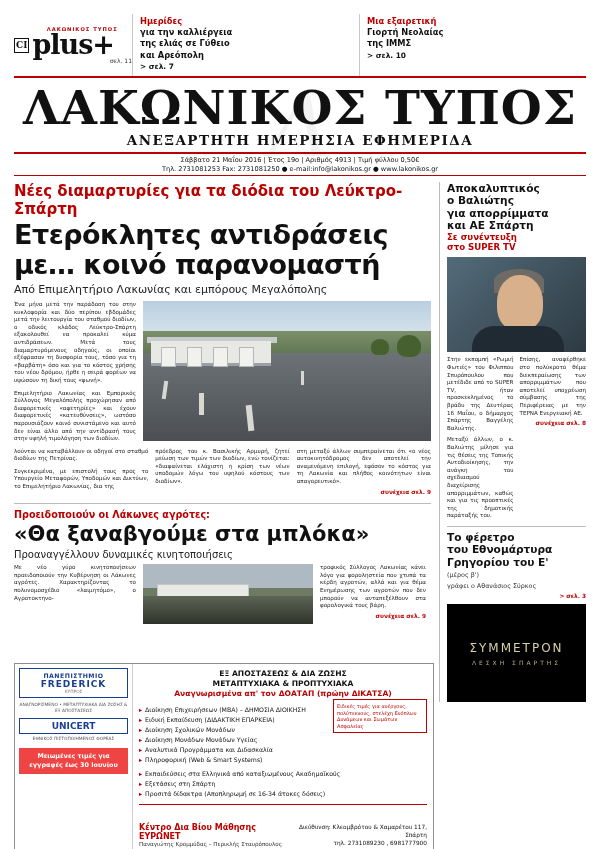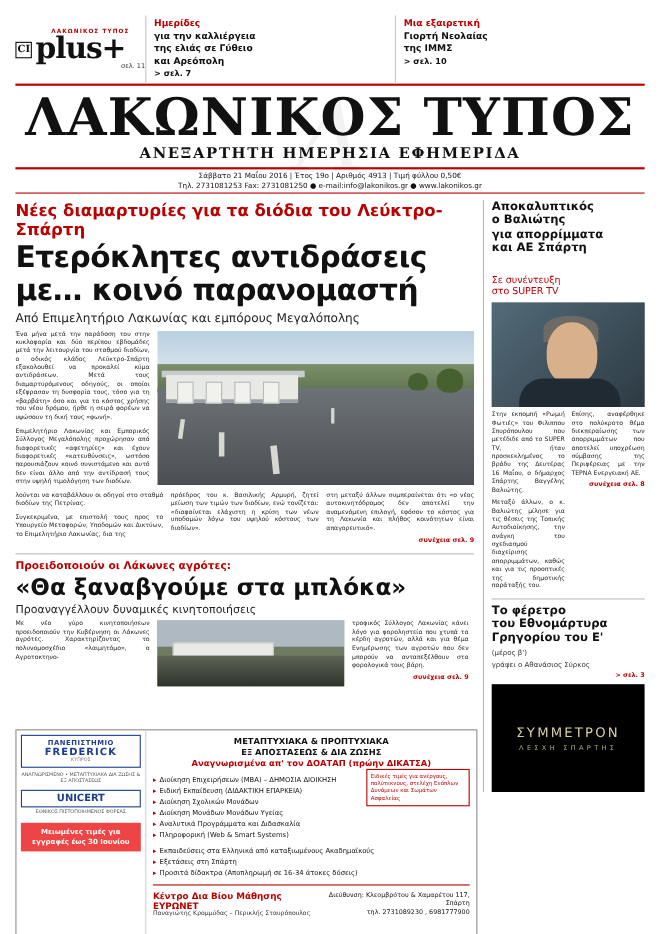--- a/index.html
+++ b/index.html
@@ -70,21 +70,21 @@
   .story2{display:flex;gap:7px;}
   .story2 .tcol{width:122px;font-size:5.6px;line-height:7.6px;text-align:justify;color:#222;}
   .photo2{width:170px;height:60px;position:relative;overflow:hidden;background:#8e9aa3;}
   .p2sky{position:absolute;inset:0 0 60% 0;background:#aeb9c2;}
   .p2grnd{position:absolute;top:40%;left:0;right:0;bottom:0;background:#6f7a63;}
   .crowd{position:absolute;bottom:0;left:0;right:0;height:28px;background:linear-gradient(#5d6556,#2e3329);}
   .banner{position:absolute;left:14px;top:20px;width:90px;height:12px;background:#e9e9e5;border:1px solid #c6c6c2;}
 
   
   .r-head{font-family:"DejaVu Sans","Liberation Sans",sans-serif;font-weight:bold;font-size:10.6px;line-height:12.4px;color:#111;}
-  .r-sub{color:#b00;font-size:8.6px;line-height:10.4px;font-weight:normal;margin-top:18px;}
+  .r-sub{color:#b00;font-size:8.6px;line-height:10.4px;font-weight:bold;margin-top:0;}
   .r-photo{width:100%;height:95px;margin-top:5px;position:relative;overflow:hidden;background:#3c4a55;}
   .rp-bg{position:absolute;inset:0;background:linear-gradient(135deg,#536b79,#2d3a43);}
   .rp-face{position:absolute;left:36%;top:18%;width:46px;height:56px;background:#d8b08c;border-radius:48% 48% 42% 42%;}
   .rp-hair{position:absolute;left:34%;top:12%;width:50px;height:24px;background:#6e6a66;border-radius:50% 50% 0 0;}
   .rp-body{position:absolute;left:18%;bottom:0;width:66%;height:26px;background:#1f2a33;border-radius:22px 22px 0 0;}
   .r-text{font-size:5.6px;line-height:7.6px;text-align:justify;color:#222;margin-top:4px;}
   .r-two{display:flex;gap:6px;}
   .r-two .c{flex:1;}
   .r-rule{height:1px;background:#bbb;margin:6px 0 4px;}
   .r-head2{font-family:"DejaVu Sans","Liberation Sans",sans-serif;font-weight:bold;font-size:10.6px;line-height:12.4px;color:#111;}
@@ -102,21 +102,21 @@
   .fred .fr3{color:#777;font-size:4.4px;}
   .unicert{border:1px solid #1b3f8f;color:#1b3f8f;font-size:9px;font-weight:bold;padding:2px;margin:4px 0 2px;}
   .tinyline{font-size:4.4px;color:#555;line-height:6px;}
   .redbox{background:#ef4444;color:#fff;font-size:6.4px;font-weight:bold;padding:4px 2px;margin-top:6px;line-height:9px;}
   .ad-right{flex:1;padding:5px 6px;box-sizing:border-box;}
   .ad-title{text-align:center;font-size:7.6px;font-weight:bold;line-height:10px;color:#111;}
   .ad-title .r{color:#b00;}
   .ad-list{margin:6px 0 0 0;padding:0;list-style:none;font-size:6.2px;line-height:10px;color:#111;}
   .ad-list li:before{content:"\25B8";color:#b00;margin-right:3px;}
   .ad-note{float:right;width:86px;border:1px solid #b00;color:#b00;font-size:5px;line-height:6.6px;padding:3px;margin-left:5px;}
-  .ad-foot{border-top:1px solid #b00;margin-top:5px;padding-top:5px;font-size:6.4px;color:#111;}
+  .ad-foot{border-top:1px solid #b00;margin-top:5px;padding-top:18px;font-size:6.4px;color:#111;}
   .ad-foot .ctr{font-weight:bold;color:#b00;font-size:8px;}
   .ad-foot .small{font-size:5.6px;color:#333;}
   .ad-addr{font-size:5.8px;text-align:right;line-height:8px;}
 </style>
 </head>
 <body>
 
 <div class="page">
 
   <div class="topstrip">
@@ -290,22 +290,22 @@
       <div class="unicert">UNICERT</div>
       <div class="tinyline">ΕΘΝΙΚΟΣ ΠΙΣΤΟΠΟΙΗΜΕΝΟΣ ΦΟΡΕΑΣ</div>
       <div class="redbox">
         <div>Μειωμένες τιμές για</div>
         <div>εγγραφές έως 30 Ιουνίου</div>
       </div>
     </div>
 
     <div class="ad-right">
       <div class="ad-title">
+        <div>ΕΞ ΑΠΟΣΤΑΣΕΩΣ &amp; ΔΙΑ ΖΩΣΗΣ</div>
         <div>ΜΕΤΑΠΤΥΧΙΑΚΑ &amp; ΠΡΟΠΤΥΧΙΑΚΑ</div>
-        <div>ΕΞ ΑΠΟΣΤΑΣΕΩΣ &amp; ΔΙΑ ΖΩΣΗΣ</div>
         <div class="r">Αναγνωρισμένα απ' τον ΔΟΑΤΑΠ (πρώην ΔΙΚΑΤΣΑ)</div>
       </div>
 
       <div class="ad-note">Ειδικές τιμές για ανέργους, πολύτεκνους, στελέχη Ενόπλων Δυνάμεων και Σωμάτων Ασφαλείας</div>
 
       <ul class="ad-list">
         <li>Διοίκηση Επιχειρήσεων (MBA) – ΔΗΜΟΣΙΑ ΔΙΟΙΚΗΣΗ</li>
         <li>Ειδική Εκπαίδευση (ΔΙΔΑΚΤΙΚΗ ΕΠΑΡΚΕΙΑ)</li>
         <li>Διοίκηση Σχολικών Μονάδων</li>
         <li>Διοίκηση Μονάδων Μονάδων Υγείας</li>

